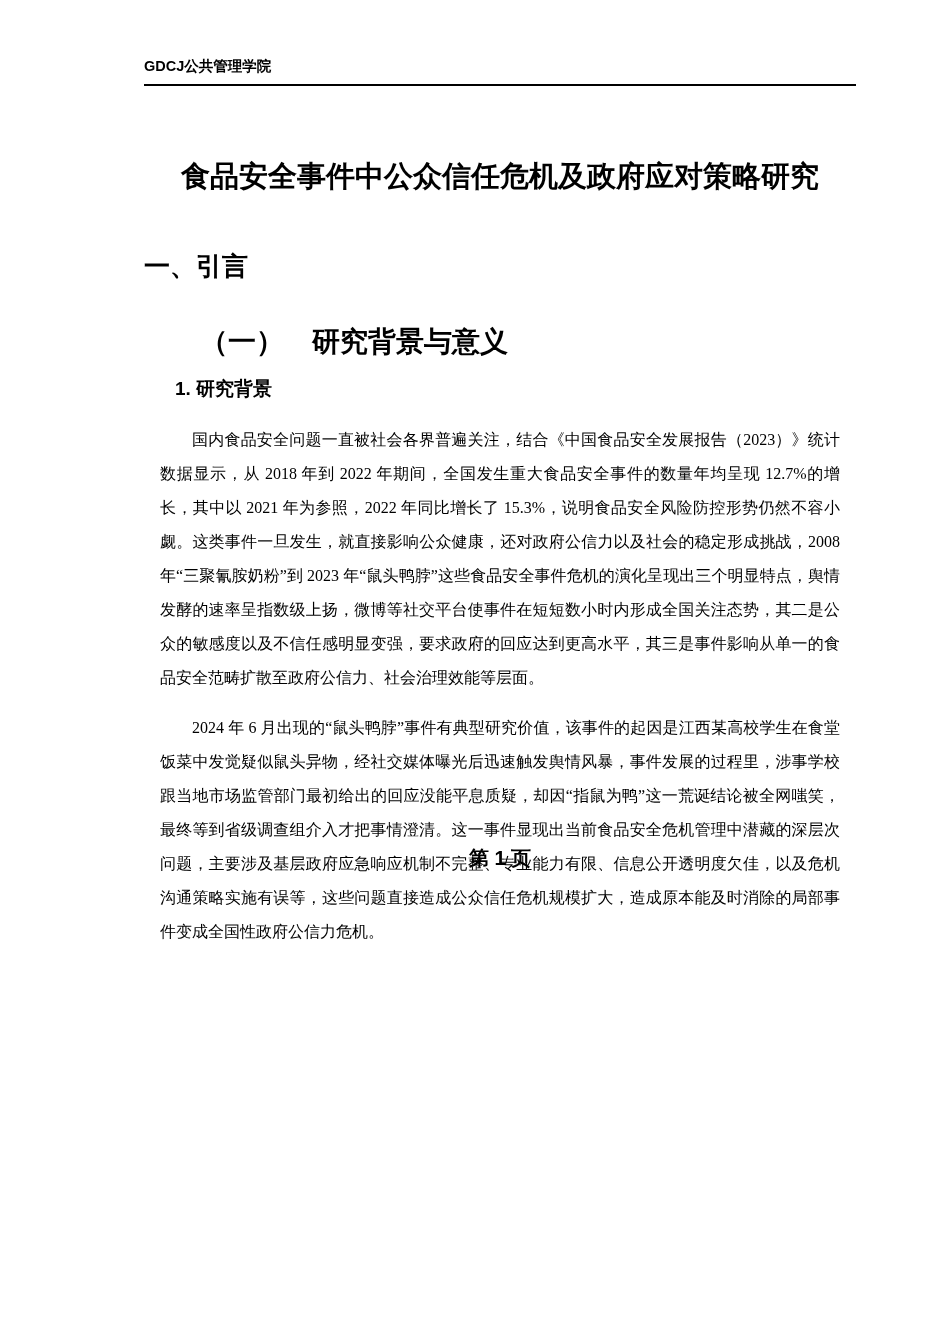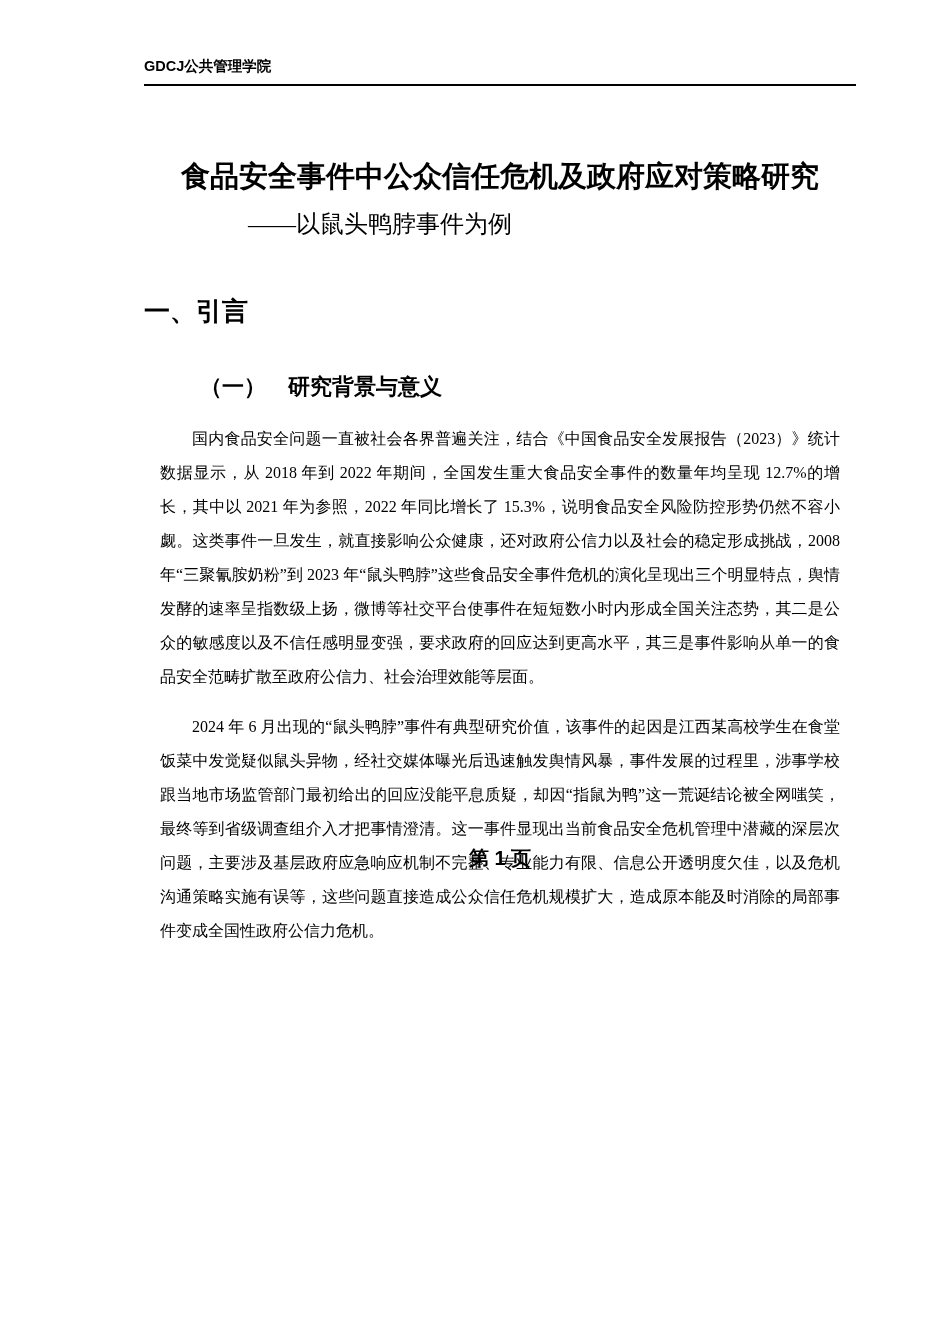--- a/index.html
+++ b/index.html
@@ -66,21 +66,21 @@
     text-align: left;
     font-family: "Liberation Sans", "DejaVu Sans", sans-serif;
     font-weight: bold;
     font-size: 26px;
     line-height: 32px;
   }
   .subsection-heading {
     margin: 46px 0 0 56px;
     font-family: "Liberation Sans", "DejaVu Sans", sans-serif;
     font-weight: bold;
-    font-size: 22px;
+    font-size: 28px;
     line-height: 27px;
   }
   .subsubsection-heading {
     margin: 22px 0 0 31px;
     font-family: "Liberation Sans", "DejaVu Sans", sans-serif;
     font-weight: bold;
     font-size: 19px;
     line-height: 24px;
   }
   
@@ -115,26 +115,26 @@
 <div class="page">
 
   <div class="header content-col">
     <div class="header-left">GDCJ公共管理学院</div>
   </div>
 
   <div class="content-col">
 
     <h1 class="doc-title">食品安全事件中公众信任危机及政府应对策略研究</h1>
 
-    <div class="doc-subtitle">——以鼠头鸭脖事件为例</div>
 
     <h2 class="section-heading">一、引言</h2>
 
     <h3 class="subsection-heading">（一）　研究背景与意义</h3>
 
+    <h4 class="subsubsection-heading">1. 研究背景</h4>
 
     <div class="body-text">
       <p>国内食品安全问题一直被社会各界普遍关注，结合《中国食品安全发展报告（2023）》统计数据显示，从 2018 年到 2022 年期间，全国发生重大食品安全事件的数量年均呈现 12.7%的增长，其中以 2021 年为参照，2022 年同比增长了 15.3%，说明食品安全风险防控形势仍然不容小觑。这类事件一旦发生，就直接影响公众健康，还对政府公信力以及社会的稳定形成挑战，2008 年“三聚氰胺奶粉”到 2023 年“鼠头鸭脖”这些食品安全事件危机的演化呈现出三个明显特点，舆情发酵的速率呈指数级上扬，微博等社交平台使事件在短短数小时内形成全国关注态势，其二是公众的敏感度以及不信任感明显变强，要求政府的回应达到更高水平，其三是事件影响从单一的食品安全范畴扩散至政府公信力、社会治理效能等层面。</p>
       <p>2024 年 6 月出现的“鼠头鸭脖”事件有典型研究价值，该事件的起因是江西某高校学生在食堂饭菜中发觉疑似鼠头异物，经社交媒体曝光后迅速触发舆情风暴，事件发展的过程里，涉事学校跟当地市场监管部门最初给出的回应没能平息质疑，却因“指鼠为鸭”这一荒诞结论被全网嗤笑，最终等到省级调查组介入才把事情澄清。这一事件显现出当前食品安全危机管理中潜藏的深层次问题，主要涉及基层政府应急响应机制不完整、专业能力有限、信息公开透明度欠佳，以及危机沟通策略实施有误等，这些问题直接造成公众信任危机规模扩大，造成原本能及时消除的局部事件变成全国性政府公信力危机。</p>
     </div>
 
   </div>
 
   <div class="footer">
     <span>第 1 页</span>

